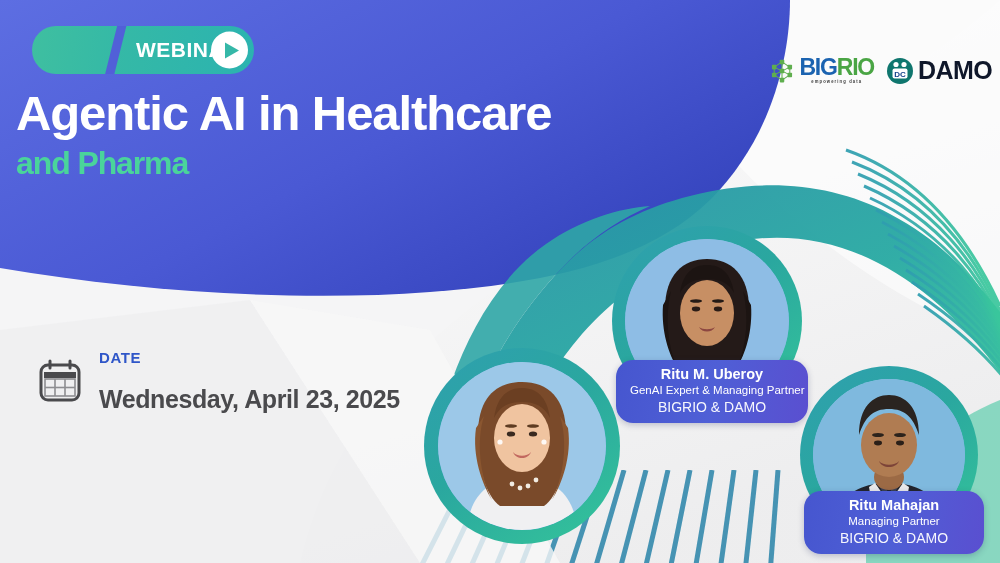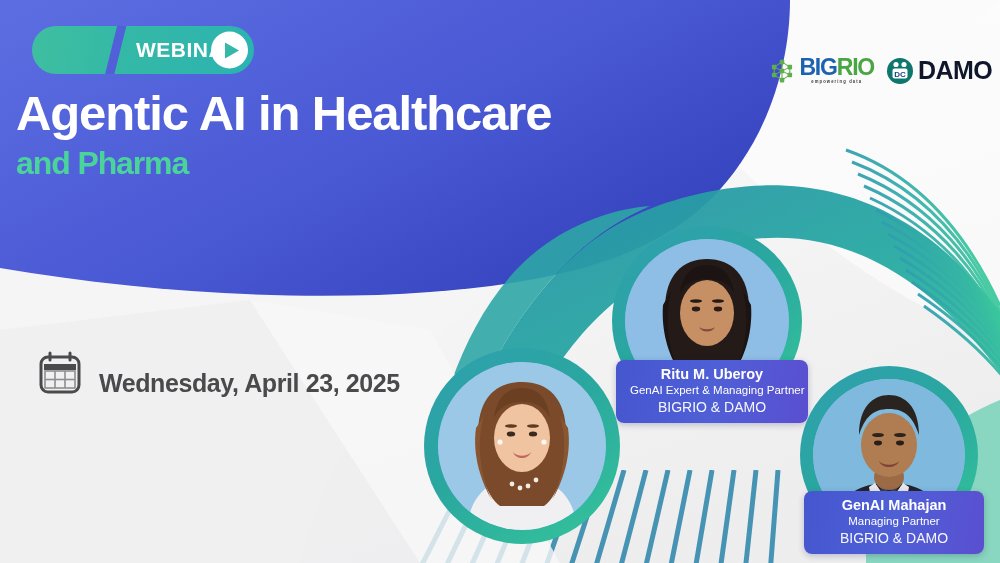--- a/index.html
+++ b/index.html
@@ -94,21 +94,21 @@
     position:absolute; border-radius:50%;
     background:linear-gradient(145deg,#2f9fb0 0%,#2aa79f 45%,#35c59a 100%);
   }
   .ring-inner {
     position:absolute; border-radius:50%; overflow:hidden;
     background:linear-gradient(170deg,#93c4e8 0%,#7db7e2 55%,#8ec0e6 100%);
   }
   .portrait { position:absolute; left:0; top:0; width:100%; height:100%; }
 
   .plate {
-    position:absolute; border-radius:8px;
+    position:absolute; border-radius:17px;
     background:linear-gradient(100deg,#4656cf 0%,#4f5fd6 50%,#5a4fd0 100%);
     color:#ffffff; text-align:center;
     padding:6px 14px 7px;
     box-shadow:0 2px 6px rgba(30,40,90,.25);
   }
   .plate .nm { font-size:14.5px; font-weight:bold; line-height:1.2; white-space:nowrap; }
   .plate .rl { font-size:11.5px; line-height:1.25; white-space:nowrap; }
   .plate .or { font-size:14px; line-height:1.3; white-space:nowrap; opacity:.95; }
 
   
@@ -302,20 +302,21 @@
         </g>
         <path d="M 8,14 h32 v6 h-32 z" fill="#4a4a4d"></path>
         <g stroke="#8e8e91" stroke-width="1.6" fill="none">
           <rect x="9" y="21" width="30" height="17"></rect>
           <line x1="19" y1="21" x2="19" y2="38"></line>
           <line x1="29" y1="21" x2="29" y2="38"></line>
           <line x1="9" y1="29.5" x2="39" y2="29.5"></line>
         </g>
       </svg>
       <div>
+        <div class="info-label">DATE</div>
         <div class="info-value">Wednesday, April 23, 2025</div>
       </div>
     </div>
 
   </div>
 
   <div class="speaker" id="sp-ritu">
     <div class="ring"></div>
     <div class="ring-inner">
       <svg class="portrait" viewBox="0 0 164 164">
@@ -423,19 +424,19 @@
           </g>
           <g fill="#2c231c">
             <ellipse cx="65" cy="56" rx="6" ry="2"></ellipse>
             <ellipse cx="87" cy="56" rx="6" ry="2"></ellipse>
           </g>
           <path d="M 66,82 C 70,87 82,87 86,82 C 83,90 69,90 66,82 Z" fill="#7d4438"></path>
         </g>
       </svg>
     </div>
     <div class="plate">
-      <div class="nm">GenAI Mahajan</div>
+      <div class="nm">Ritu Mahajan</div>
       <div class="rl">Managing Partner</div>
       <div class="or">BIGRIO &amp; DAMO</div>
     </div>
   </div>
 
 </div>
 
 </body></html>

